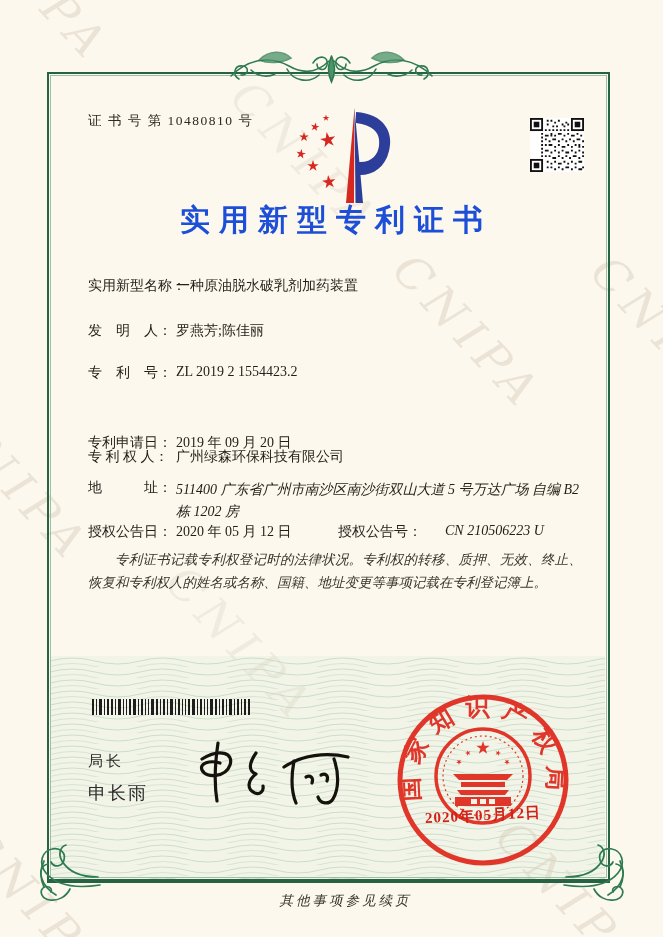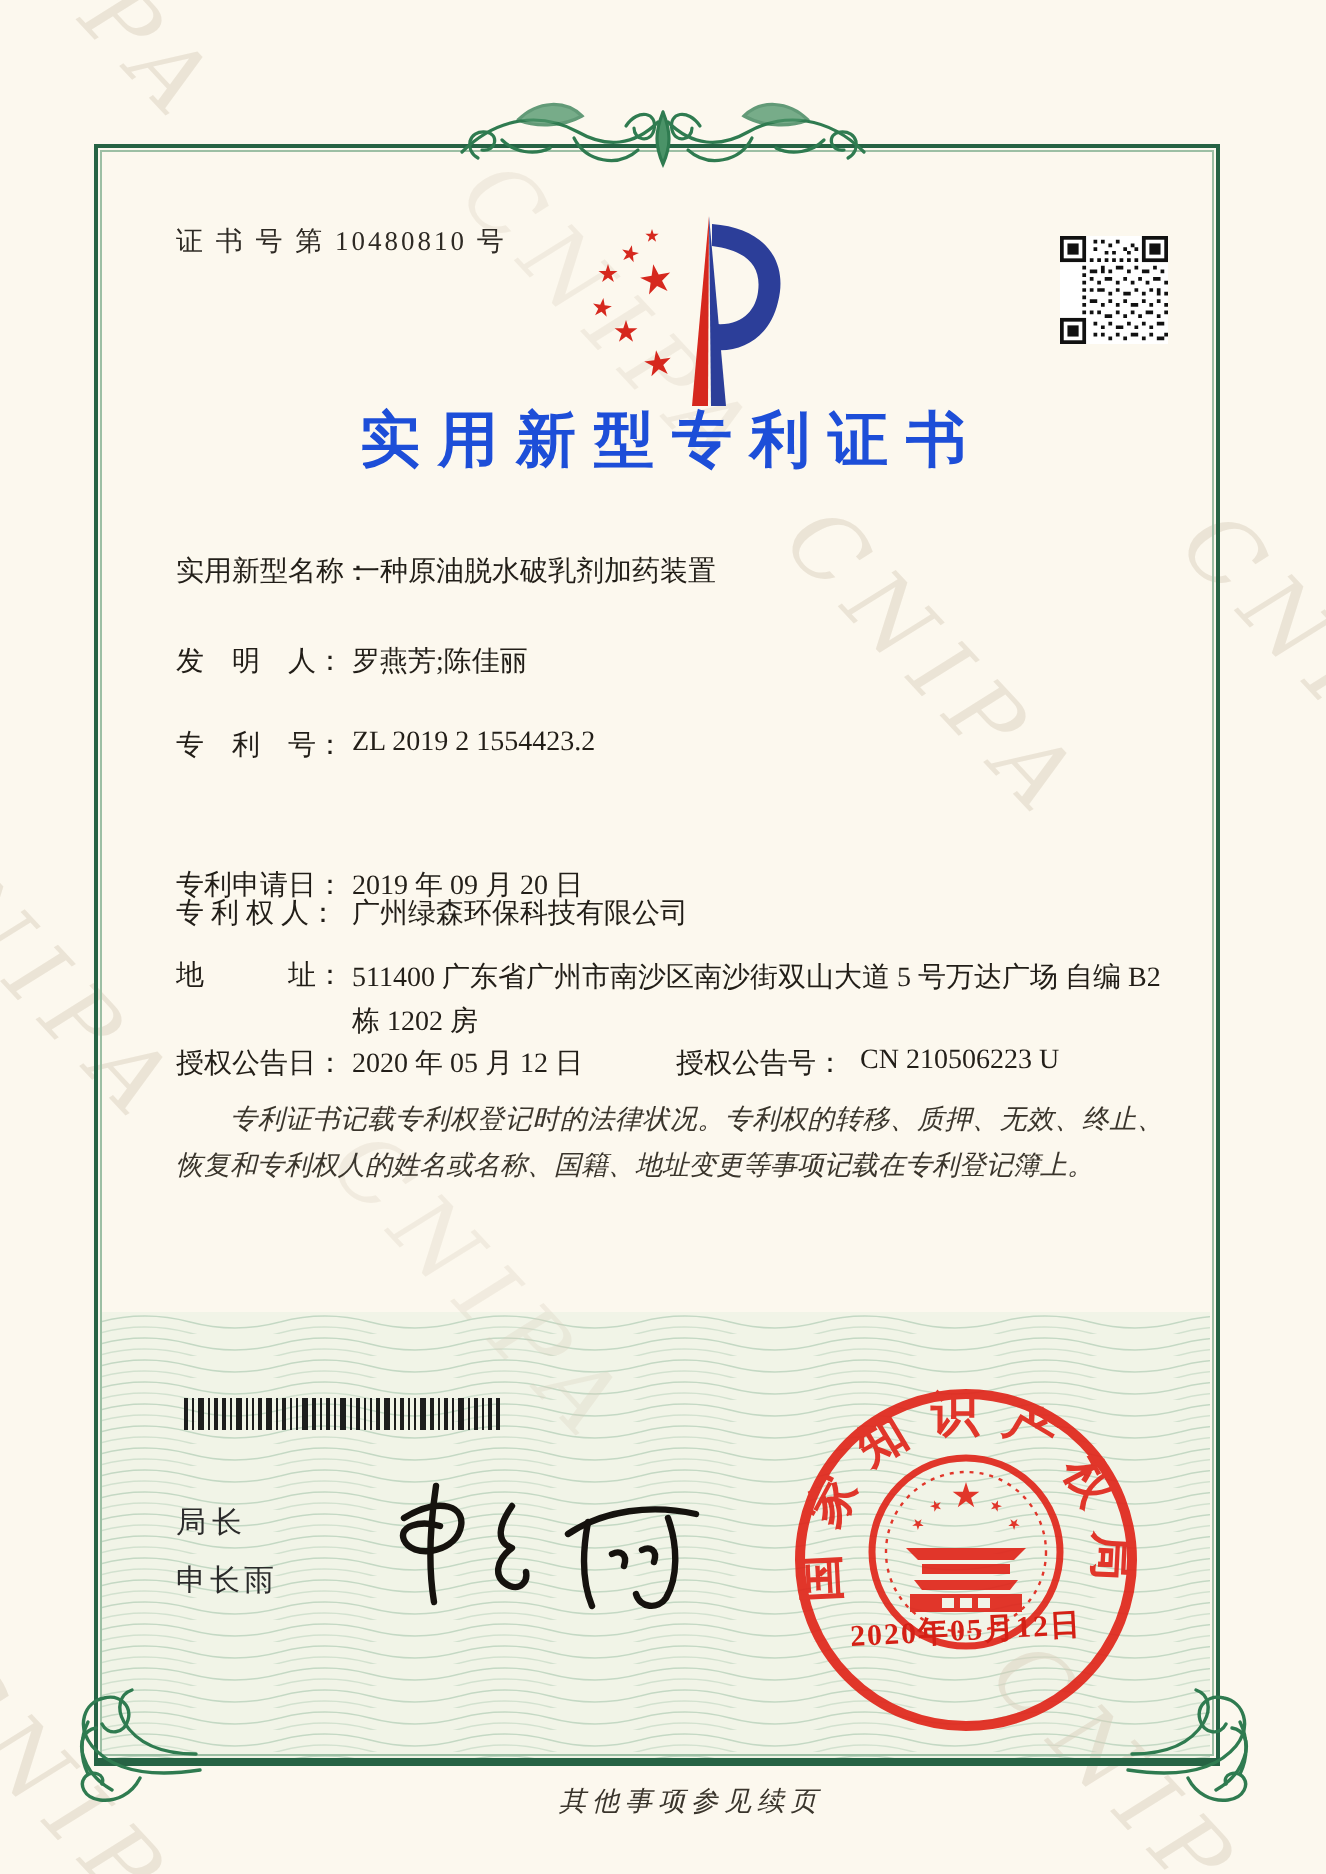--- a/index.html
+++ b/index.html
@@ -32,31 +32,31 @@
   .cert-no{position:absolute;left:88px;top:112px;font-size:13.5px;letter-spacing:1.5px;color:#2e2a24;}
   .logo{position:absolute;left:288px;top:106px;}
   .qr{position:absolute;left:530px;top:118px;}
   .doc-title{
     position:absolute;left:0;right:0;top:200px;text-align:center;
     font-size:30px;font-weight:700;letter-spacing:9px;text-indent:9px;color:#1d4ed8;
   }
   .row{position:absolute;left:88px;font-size:14px;white-space:nowrap;}
   .flabel{color:#221e18;}
   .fvalue{position:absolute;left:88px;top:0;color:#221e18;}
-  .fvalue.wrap{white-space:normal;width:412px;line-height:22px;}
+  .fvalue.wrap{white-space:normal;width:412px;line-height:22px;font-style:italic;}
   .row.grant2{left:338px;}
-  .row.grant2 .fvalue{left:92px;}
+  .row.grant2 .fvalue{left:107px;font-style:italic;}
   .legal{
     position:absolute;left:88px;top:548px;width:494px;
     font-style:italic;font-size:13.5px;line-height:23px;color:#3a352c;text-align:justify;
   }
   .legal p{margin:0;text-indent:2em;}
   .barcode{position:absolute;left:92px;top:699px;}
   .officer-title{position:absolute;left:88px;top:752px;font-family:"Liberation Sans","DejaVu Sans",sans-serif;font-size:15px;letter-spacing:3px;color:#2b2b2b;}
-  .officer-name{position:absolute;left:88px;top:781px;font-family:"Liberation Sans","DejaVu Sans",sans-serif;font-size:15px;letter-spacing:2px;color:#2b2b2b;}
+  .officer-name{position:absolute;left:88px;top:781px;font-family:"Liberation Sans","DejaVu Sans",sans-serif;font-size:18px;letter-spacing:2px;color:#2b2b2b;}
   .signature{position:absolute;left:188px;top:737px;}
   .seal{position:absolute;left:390px;top:692px;z-index:6;}
   .seal-date{
     position:absolute;left:390px;top:806px;width:186px;z-index:7;text-align:center;
     font-size:15px;font-weight:700;letter-spacing:1px;color:#d42015;transform:rotate(-3deg);
   }
   .pagination{position:absolute;left:0;right:0;top:855px;text-align:center;font-size:12.5px;letter-spacing:2px;color:#2e2a24;}
   .continuation{
     position:absolute;left:0;right:0;top:892px;text-align:center;
     font-style:italic;font-size:13.5px;letter-spacing:3px;color:#3a352c;padding-left:28px;

